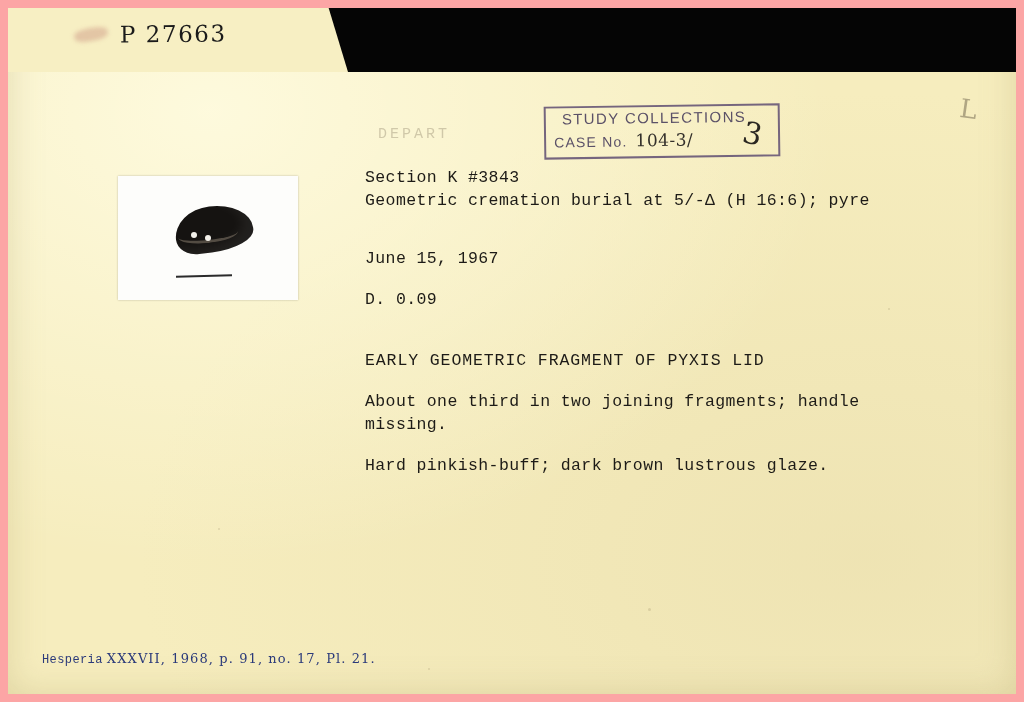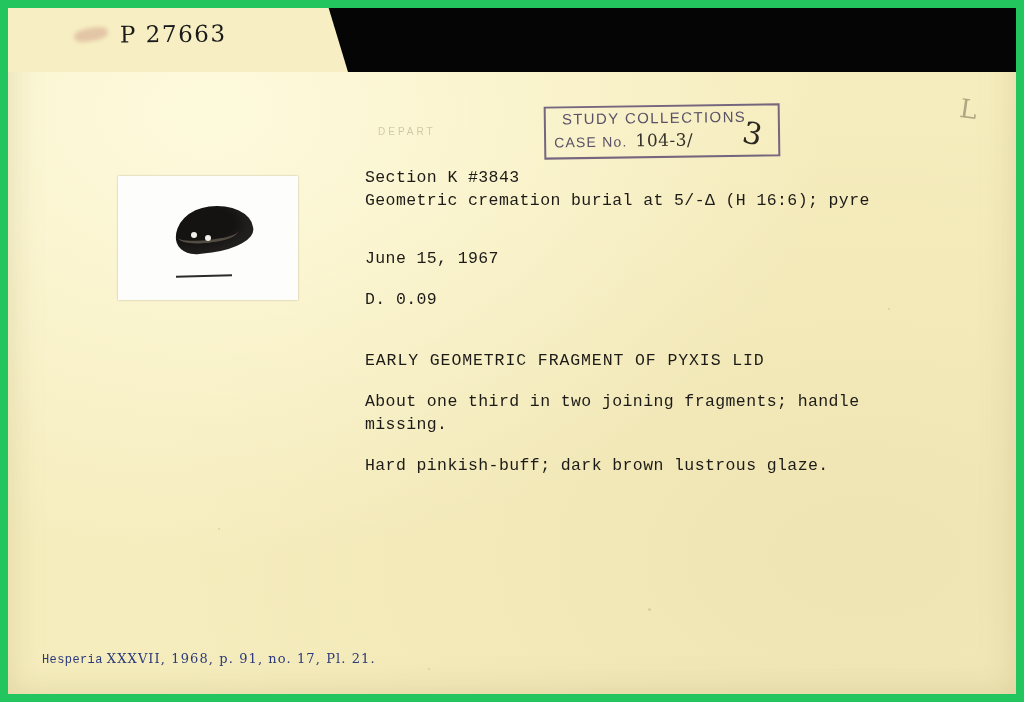--- a/index.html
+++ b/index.html
@@ -11,21 +11,21 @@
     width: 1024px;
     height: 702px;
     overflow: hidden;
     font-family: "Liberation Sans", sans-serif;
   }
 
   #scene {
     position: relative;
     width: 1024px;
     height: 702px;
-    background: #22c55e;
+    background: #fca5a5;
   }
 
   
   #card {
     position: absolute;
     left: 8px;
     top: 8px;
     width: 1008px;
     height: 686px;
     background: #f6edbe;
@@ -137,22 +137,22 @@
     height: 0;
     border-top: 2px solid #2b2b2b;
     transform: rotate(-1.5deg);
   }
 
   
   #ghost-stamp {
     position: absolute;
     left: 370px;
     top: 118px;
-    font-family: Liberation Sans, sans-serif;
-    font-size: 10px;
+    font-family: Liberation Mono, monospace;
+    font-size: 15px;
     letter-spacing: 3px;
     color: rgba(120,110,85,0.33);
     filter: blur(0.6px);
   }
 
   
   #stamp {
     position: absolute;
     left: 536px;
     top: 97px;

